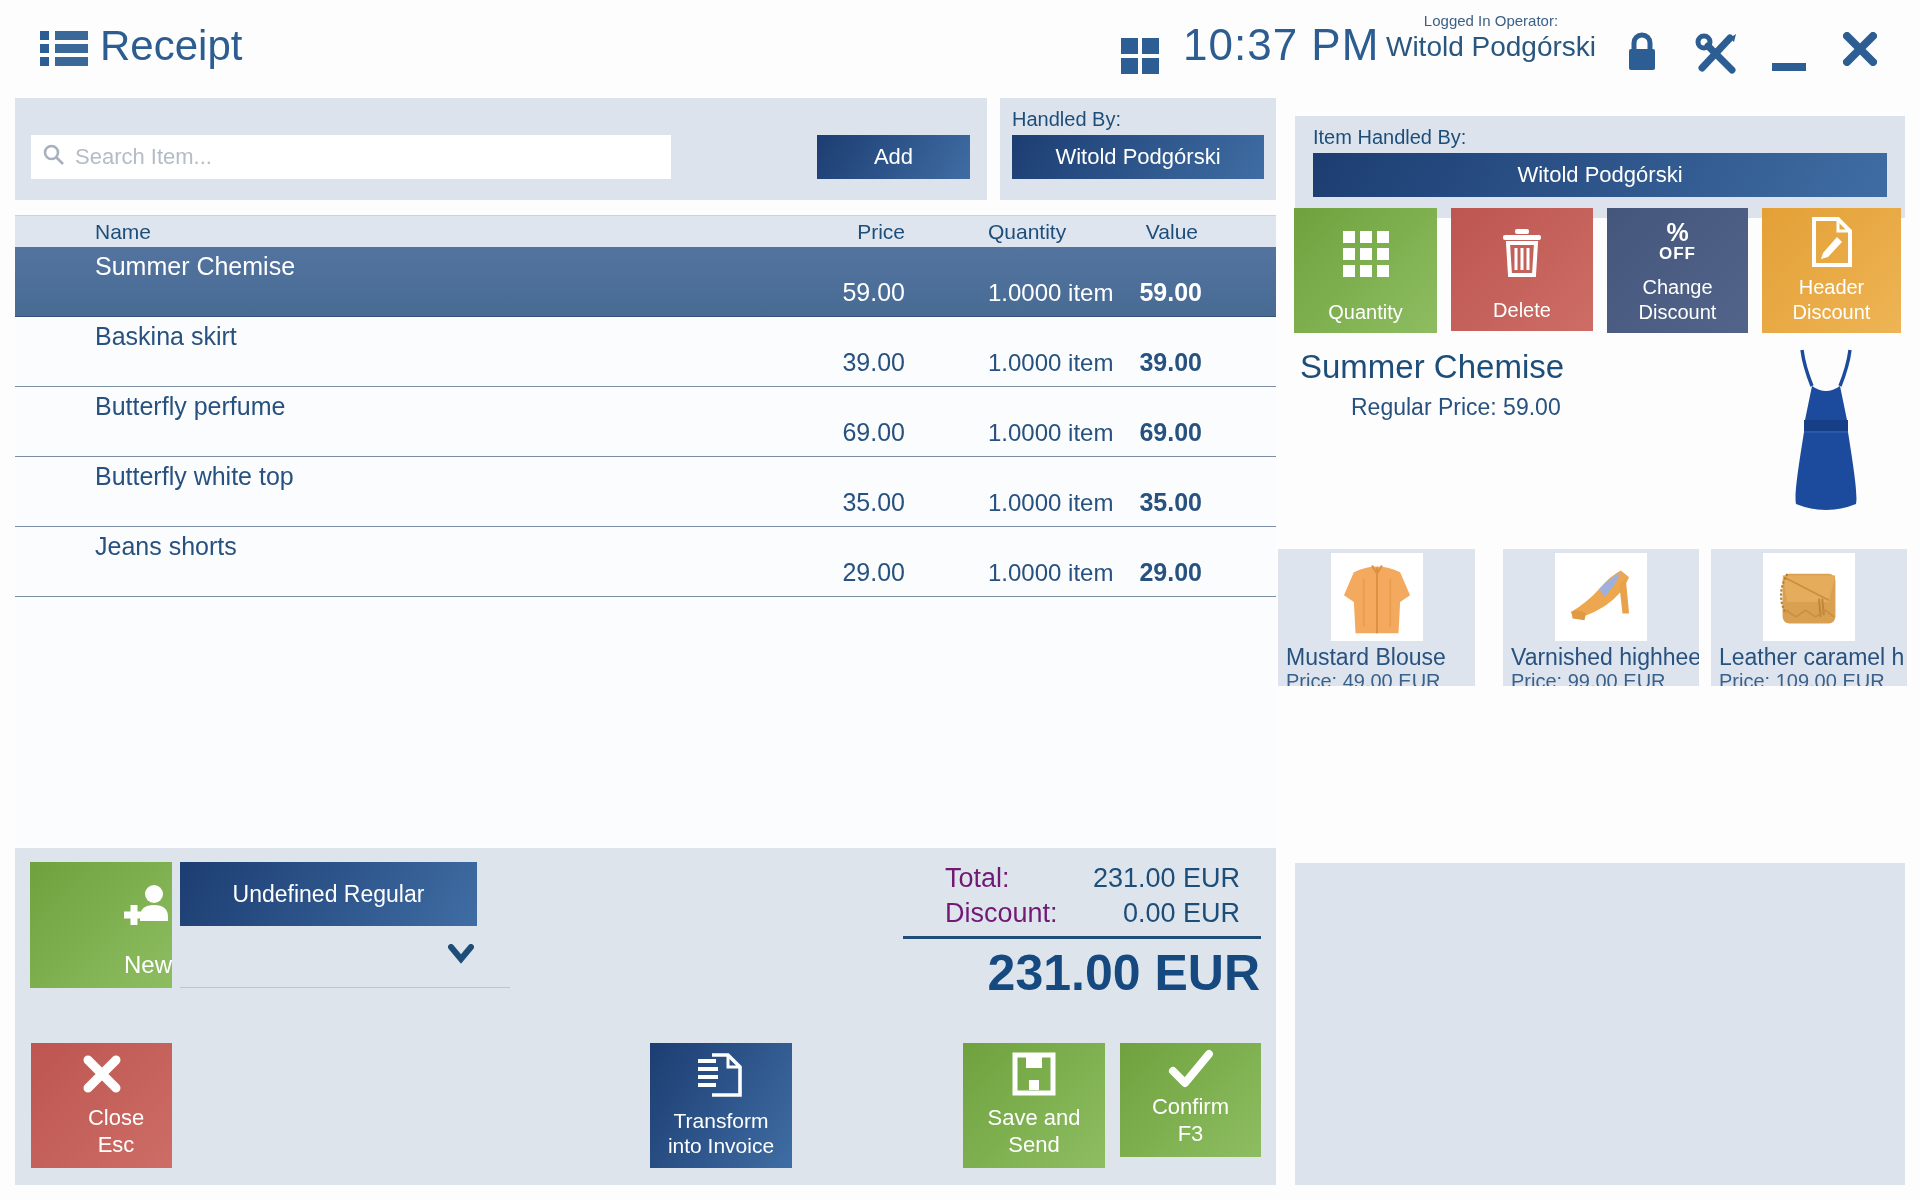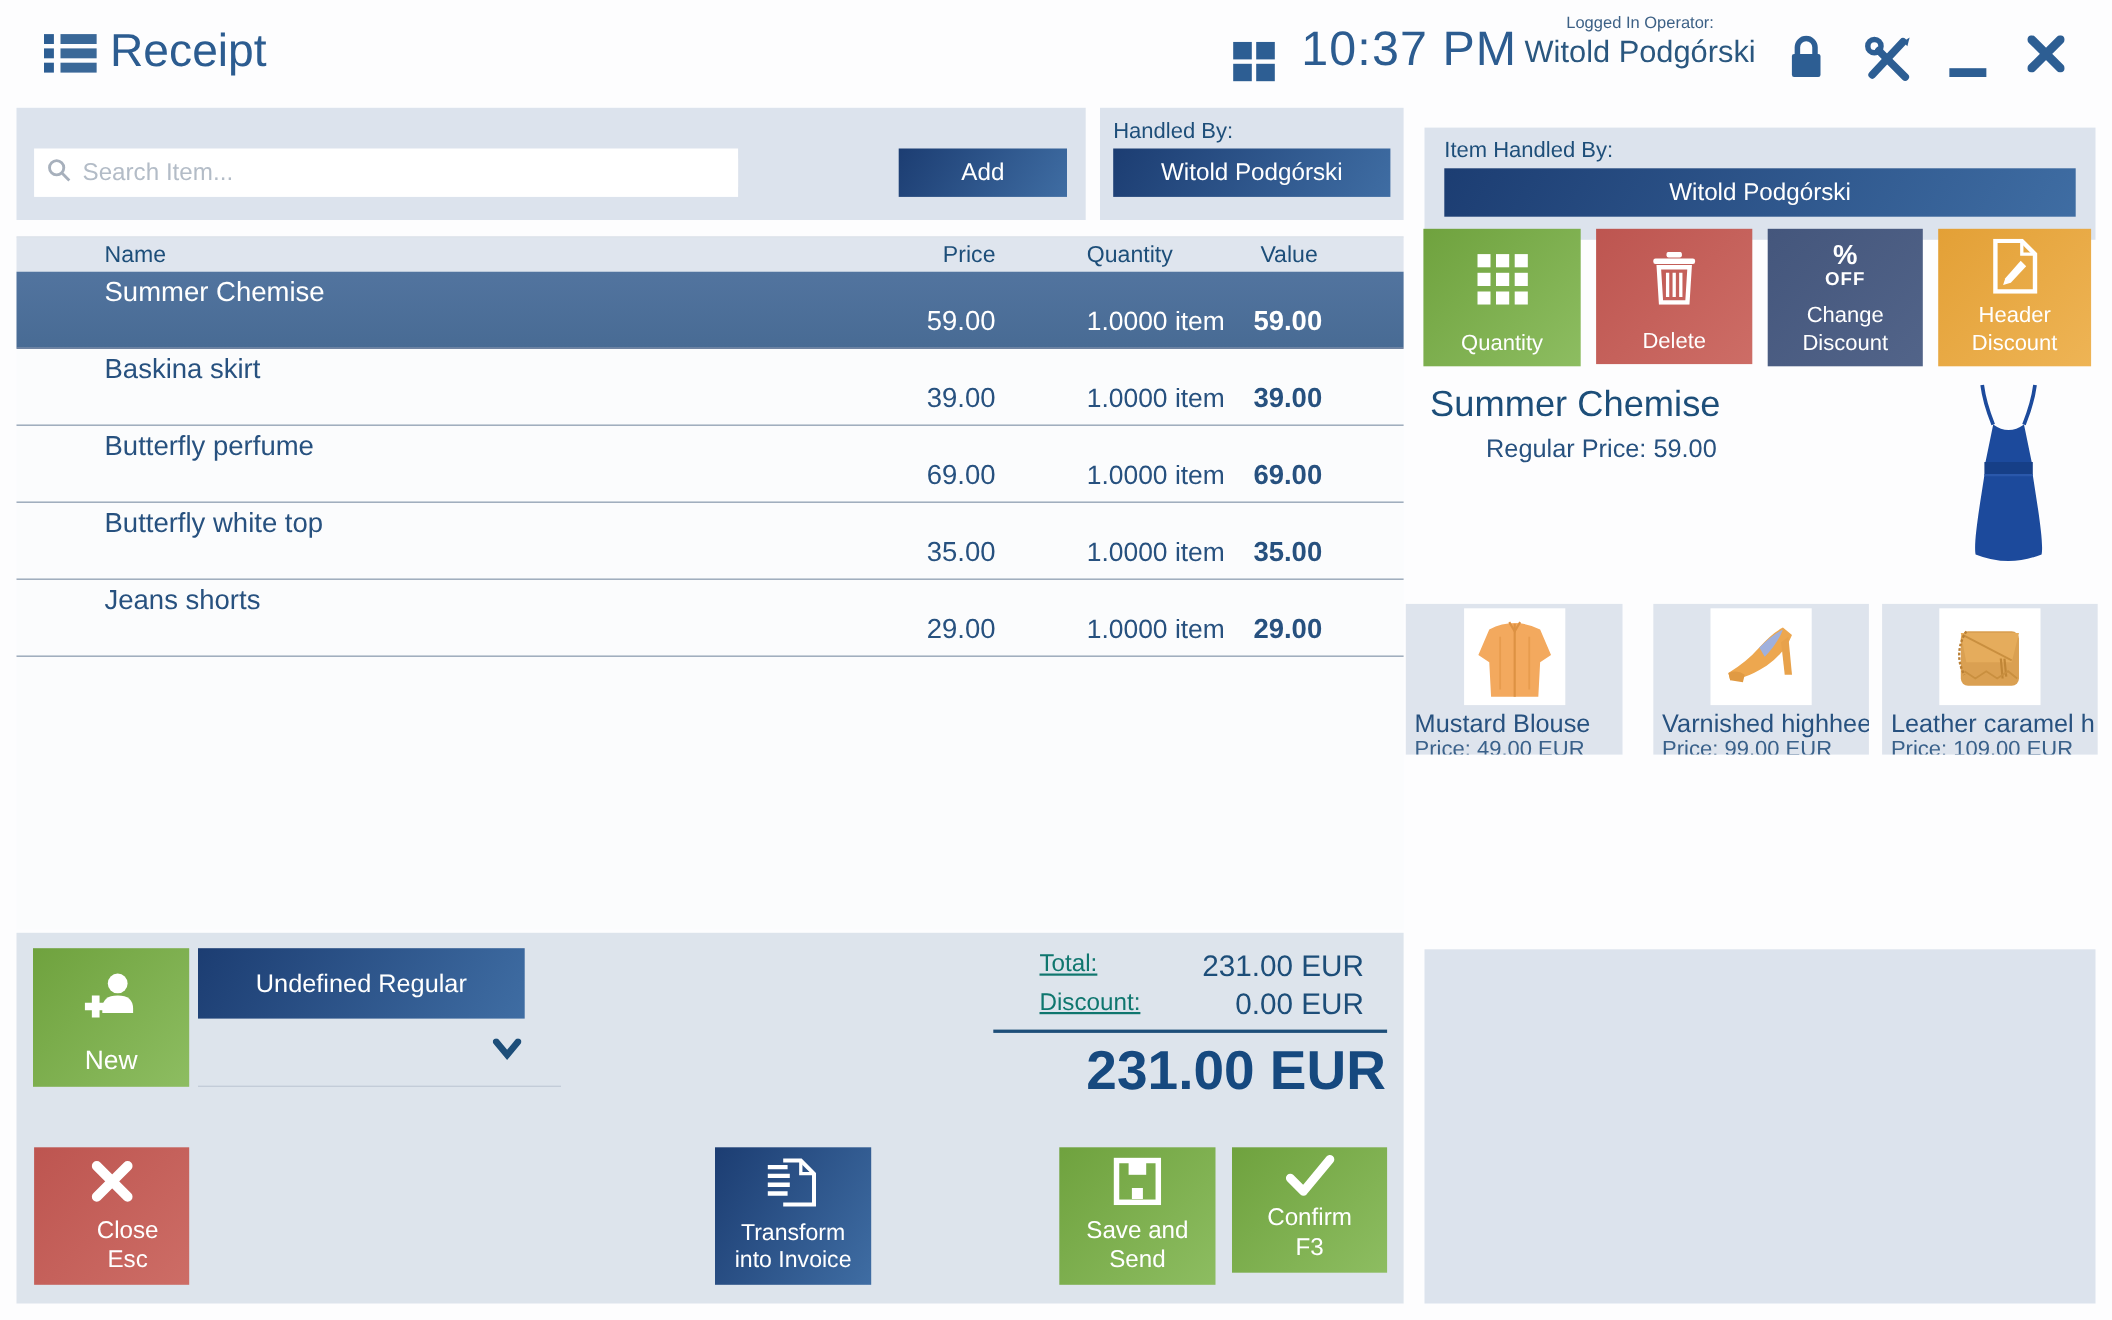--- a/index.html
+++ b/index.html
@@ -60,21 +60,21 @@
   .card { background:#dee4ed; cursor:pointer; overflow:hidden; }
   .card .img { position:absolute; top:4px; left:50%; transform:translateX(-50%);
                width:92px; height:88px; background:#fff; display:flex;
                align-items:center; justify-content:center; }
   .card .cname  { position:absolute; left:8px; top:95px; font-size:23px; color:#27517f;
                   white-space:nowrap; overflow:hidden; width:190px; }
   .card .cprice { position:absolute; left:8px; top:121px; font-size:20px; color:#3a618a;
                   white-space:nowrap; }
 
   
-  .totals-label { font-size:22px; color:#0f766e;text-decoration:underline; }
+  .totals-label { font-size:27px; color:#701a75; }
   .totals-value { font-size:27px; color:#1d4e79; text-align:right; }
   .grand { font-size:50px; font-weight:bold; color:#16497f; text-align:right; }
   .rule  { background:#1d4e79; }
   .sep   { background:#bcc6d3; }
 </style>
 </head>
 <body>
 
 <div id="app">
 
@@ -300,21 +300,21 @@
         <path d="M58 48 L60 70 M62 48 L64 68" stroke="#c08637" stroke-width="2.4"></path>
         <path d="M18 62 L30 70 L42 62 L54 70 L66 62 L76 70" fill="none" stroke="#c98f3f" stroke-width="2"></path>
       </svg>
     </div>
     <div class="cname">Leather caramel h</div>
     <div class="cprice">Price: 109.00 EUR</div>
   </div>
 
   <div class="abs panel" style="left:15px;top:848px;width:1261px;height:337px;background:#dde4ec;">
 
-    <div class="abs tile bg-green" style="left:15px;top:14px;width:142px;height:126px;">
+    <div class="abs tile bg-green" style="left:15px;top:14px;width:142px;height:126px;align-items:flex-end;">
       <div class="ticon">
         <svg width="48" height="46" viewBox="0 0 48 46">
           <circle cx="30" cy="11" r="9" fill="#fff"></circle>
           <path d="M16 34 Q16 22 30 22 Q44 22 44 34 L44 38 H16 Z" fill="#fff"></path>
           <path d="M10 22 V42 M0 32 H20" stroke="#fff" stroke-width="7"></path>
         </svg>
       </div>
       <div class="tlabel" style="font-size:24px;">New</div>
     </div>
 

